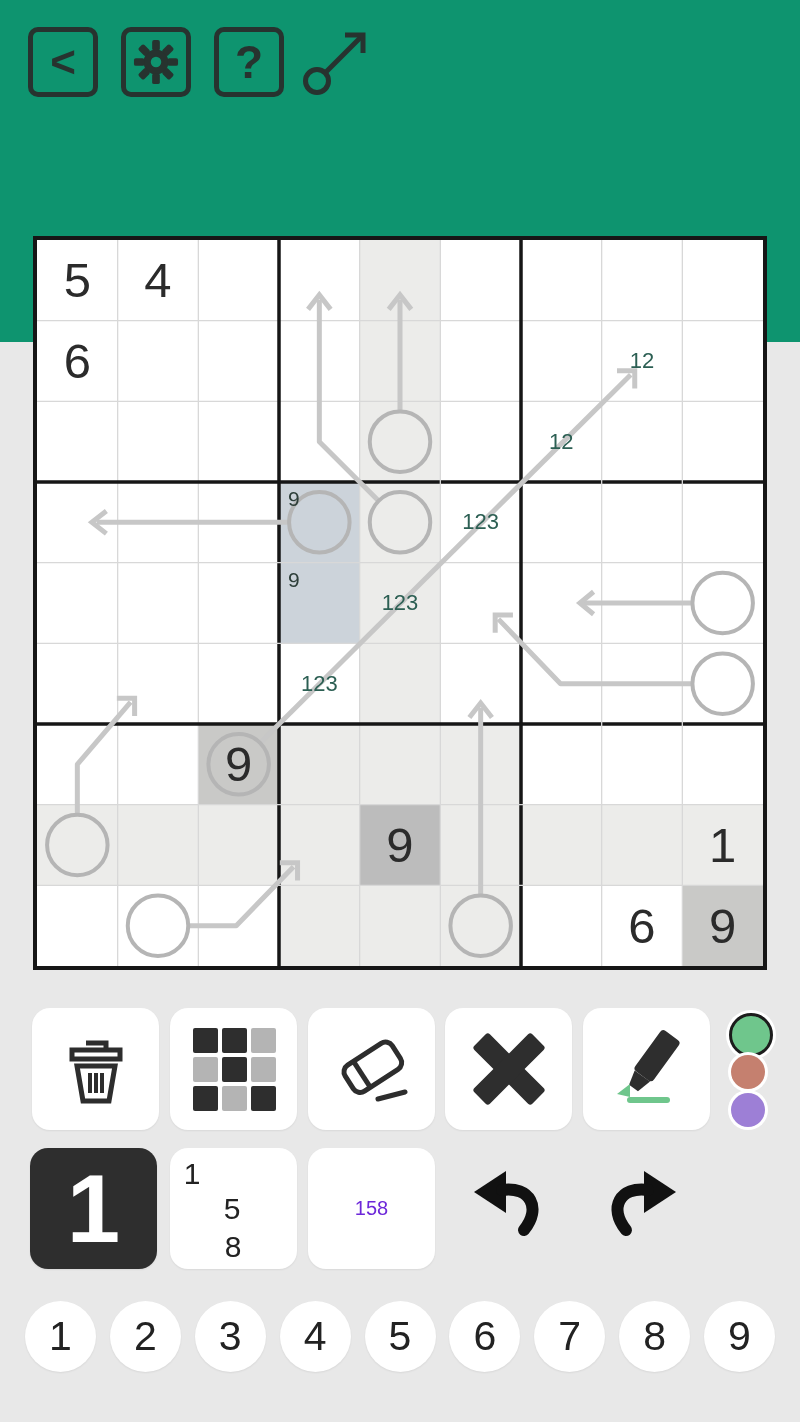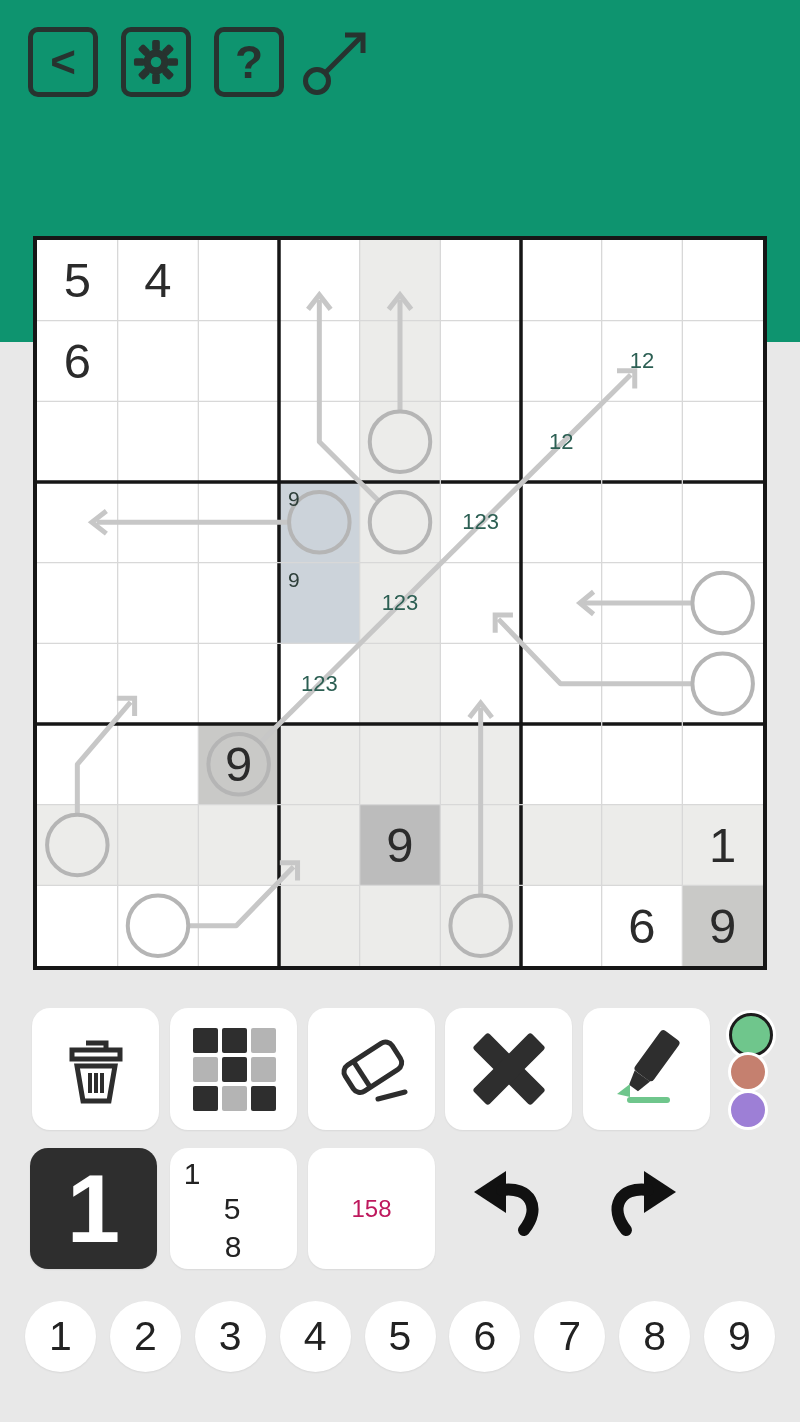--- a/index.html
+++ b/index.html
@@ -43,21 +43,21 @@
   .dot{position:absolute;border-radius:50%;box-shadow:0 0 0 3px #ffffff;}
   .entrybtn{
     position:absolute;top:1148px;width:127px;height:121px;background:#ffffff;
     border:none;border-radius:18px;box-shadow:0 1px 2px rgba(0,0,0,0.07);padding:0;
   }
   .entrybtn.dark{background:#2e2e2e;}
   .bigdigit{width:100%;height:100%;display:flex;align-items:center;justify-content:center;
     color:#ffffff;font-size:96px;font-weight:700;}
   .cornerpos{position:absolute;transform:translate(-50%,-50%);font-size:30px;color:#222;}
   .centerlbl{width:100%;height:100%;display:flex;align-items:center;justify-content:center;
-    font-size:24px;color:#be185d;}
+    font-size:20px;color:#6d28d9;}
   .histbtn{position:absolute;top:1168px;width:80px;height:72px;background:transparent;border:none;padding:0;}
   .digits{position:absolute;left:0;top:1301px;width:800px;height:71px;
     display:flex;justify-content:space-between;padding:0 25px;box-sizing:border-box;}
   .digitbtn{width:71px;height:71px;border-radius:50%;background:#ffffff;border:none;
     display:flex;align-items:center;justify-content:center;font-size:41px;color:#222;
     font-family:"Liberation Sans", sans-serif;box-shadow:0 1px 2px rgba(0,0,0,0.07);padding:0;}
 </style>
 </head>
 <body>
 

